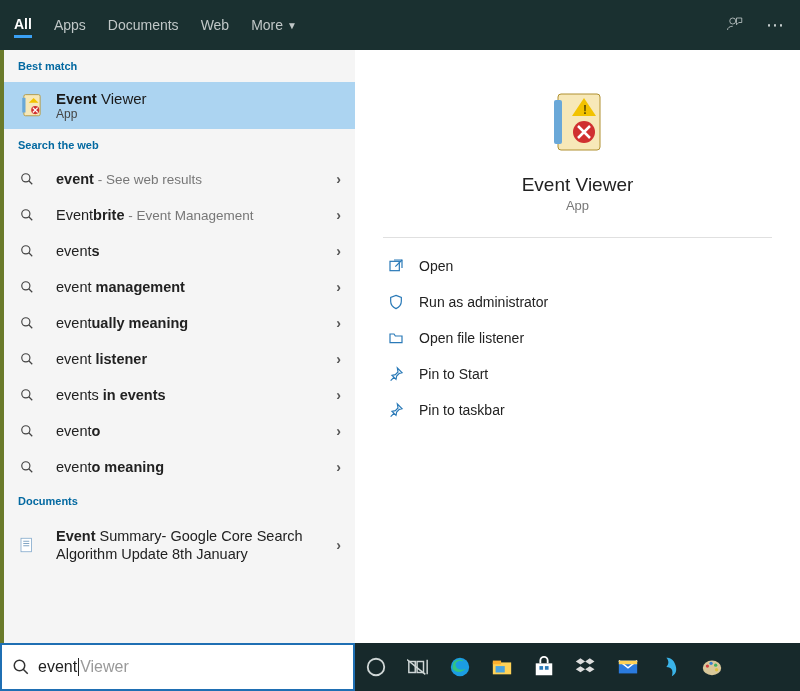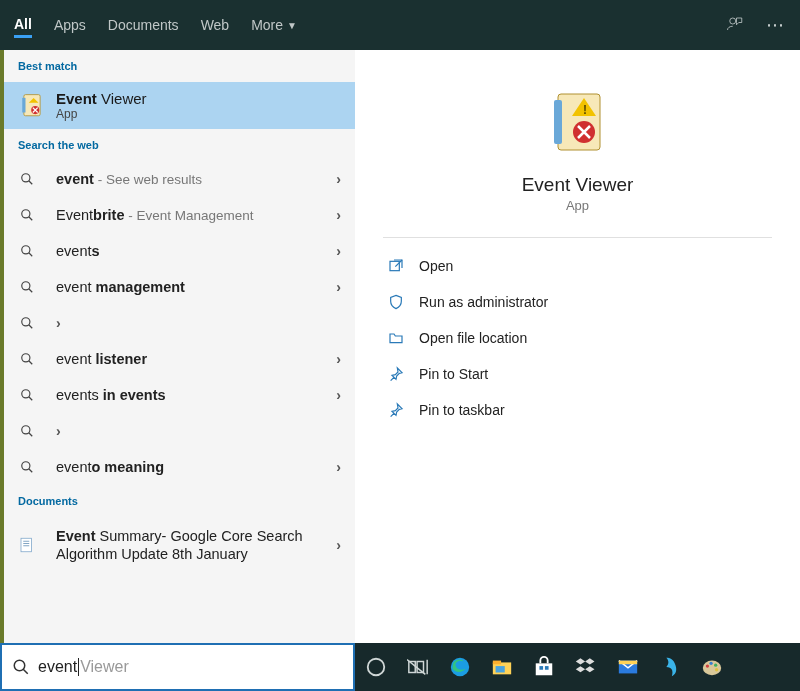--- a/index.html
+++ b/index.html
@@ -155,20 +155,21 @@
           <span class="text">event <b>management</b></span>
           <span class="chev">›</span>
         </div>
         <div class="row">
           <span class="icon search-glyph">
               <svg viewBox="0 0 24 24">
                 <circle cx="10" cy="10" r="7"></circle>
                 <line x1="15" y1="15" x2="21" y2="21"></line>
               </svg>
             </span>
+          <span class="text">event<b>ually meaning</b></span>
           <span class="chev">›</span>
         </div>
         <div class="row">
           <span class="icon search-glyph">
               <svg viewBox="0 0 24 24">
                 <circle cx="10" cy="10" r="7"></circle>
                 <line x1="15" y1="15" x2="21" y2="21"></line>
               </svg>
             </span>
           <span class="text">event <b>listener</b></span>
@@ -184,20 +185,21 @@
           <span class="text">events <b>in events</b></span>
           <span class="chev">›</span>
         </div>
         <div class="row">
           <span class="icon search-glyph">
               <svg viewBox="0 0 24 24">
                 <circle cx="10" cy="10" r="7"></circle>
                 <line x1="15" y1="15" x2="21" y2="21"></line>
               </svg>
             </span>
+          <span class="text">event<b>o</b></span>
           <span class="chev">›</span>
         </div>
         <div class="row">
           <span class="icon search-glyph">
               <svg viewBox="0 0 24 24">
                 <circle cx="10" cy="10" r="7"></circle>
                 <line x1="15" y1="15" x2="21" y2="21"></line>
               </svg>
             </span>
           <span class="text">event<b>o meaning</b></span>
@@ -255,21 +257,21 @@
               </svg>
             </span>
           <span>Run as administrator</span>
         </div>
         <div class="action">
           <span class="aicon">
               <svg viewBox="0 0 24 24">
                 <path d="M3 6h6l2 3h10v10H3z"></path>
               </svg>
             </span>
-          <span>Open file location</span>
+          <span>Open file listener</span>
         </div>
         <div class="action">
           <span class="aicon">
               <svg viewBox="0 0 24 24">
                 <path d="M14 3l7 7-4 1-4 4-1 5-3-3-5 5 5-5-3-3 5-1 4-4z"></path>
               </svg>
             </span>
           <span>Pin to Start</span>
         </div>
         <div class="action">

